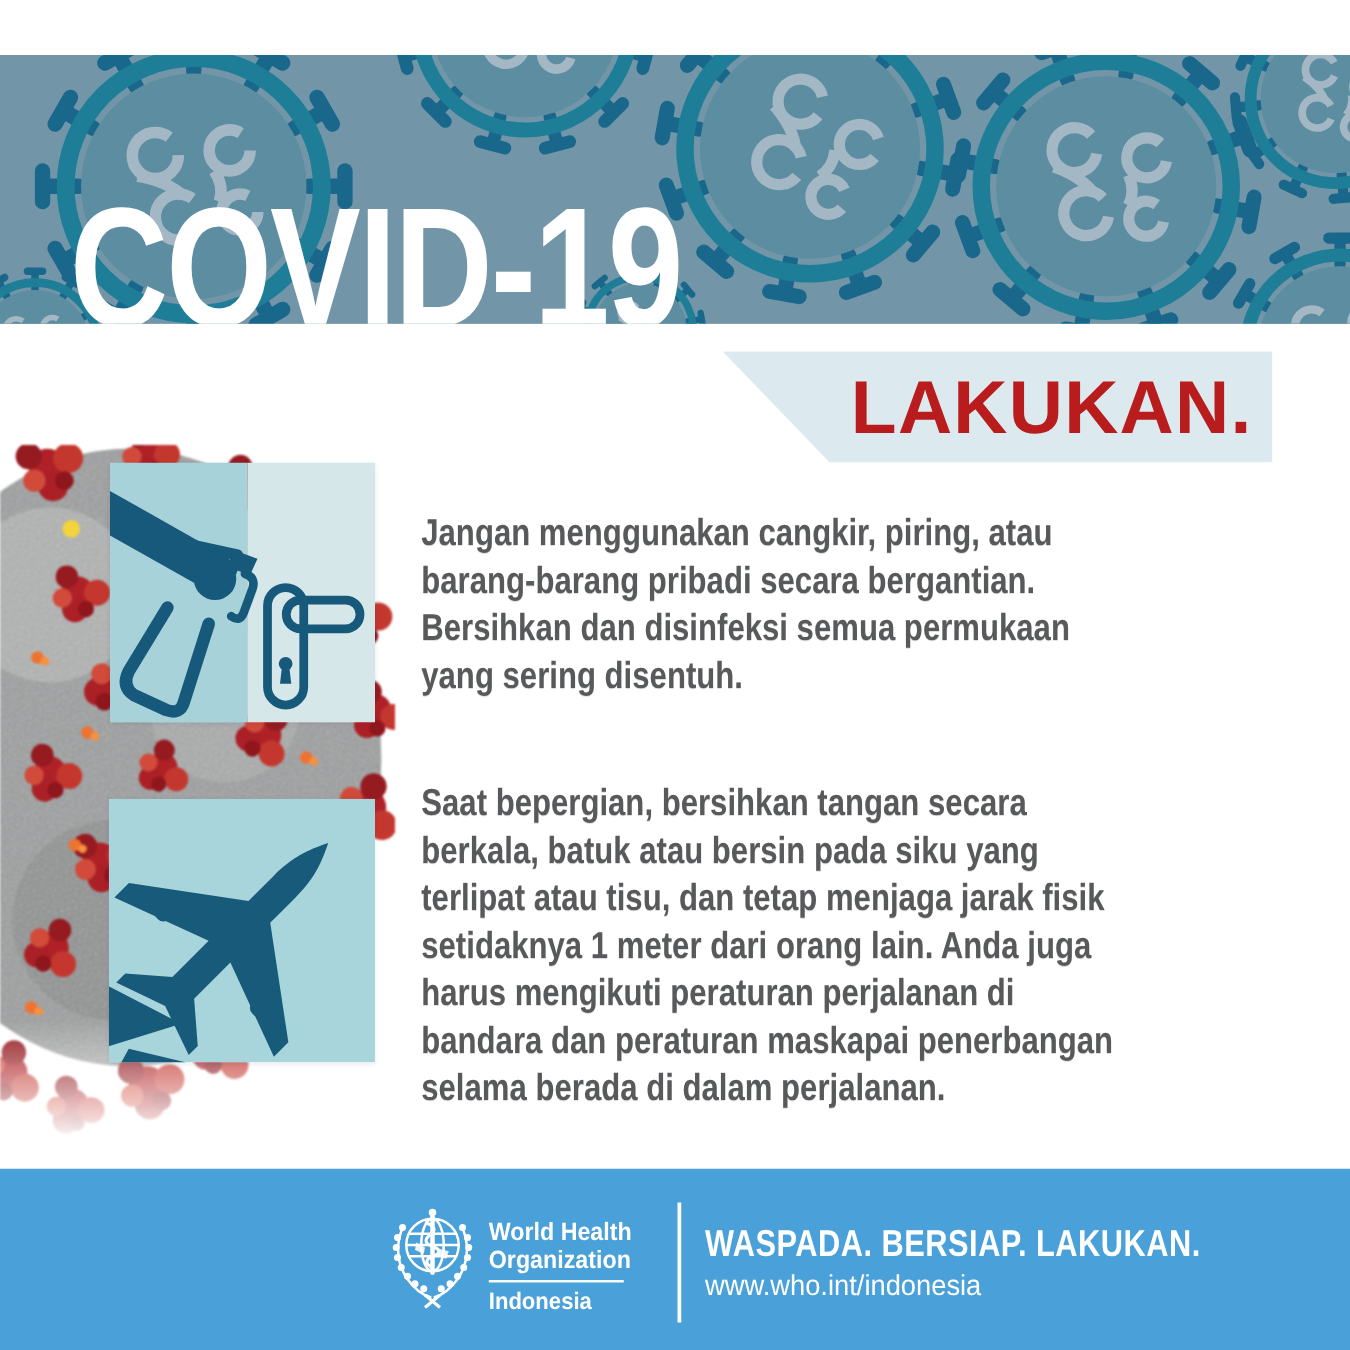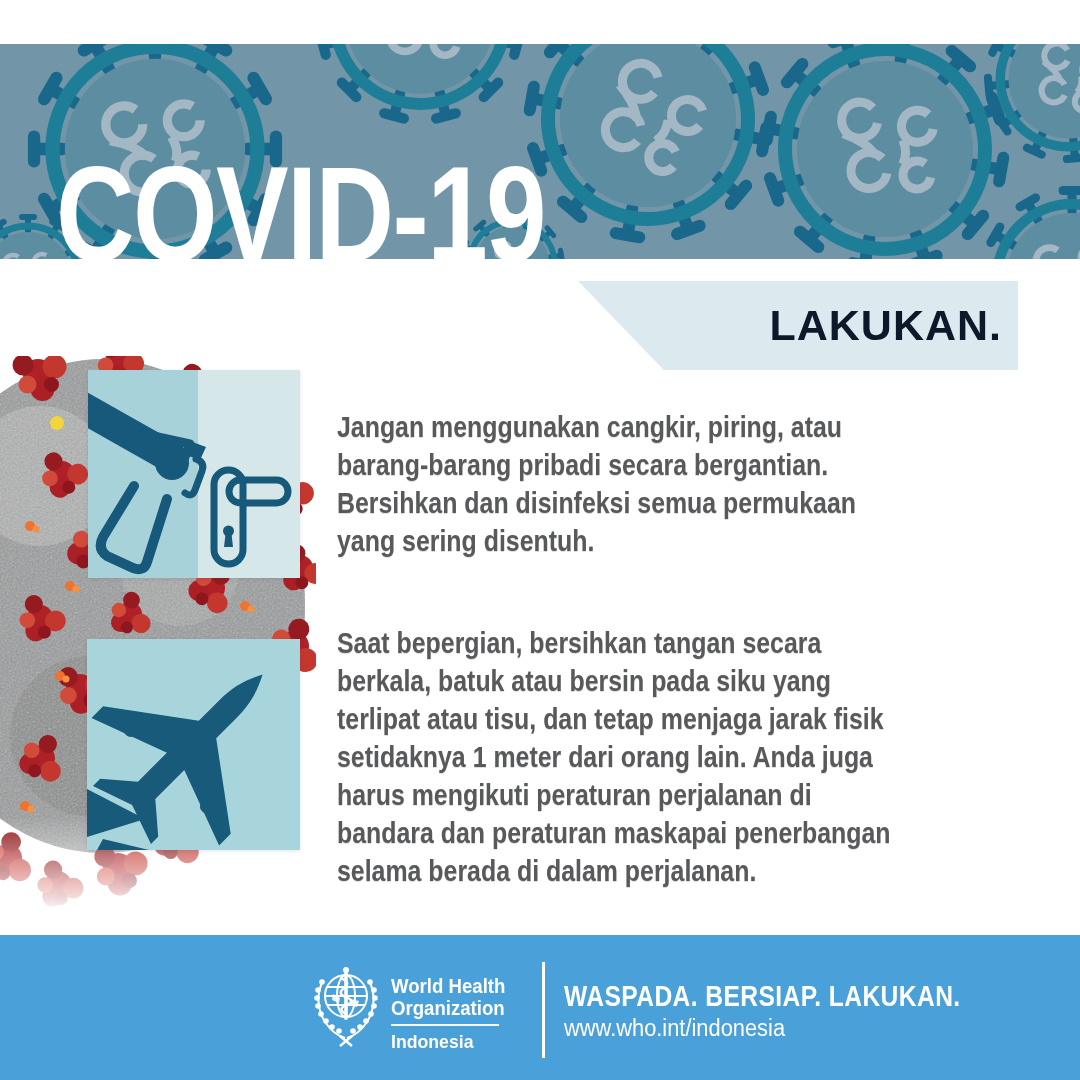--- a/index.html
+++ b/index.html
@@ -17,21 +17,21 @@
   }
 
   
   .do-banner{
     left:578px;top:281px;width:440px;height:89px;background:#dceaf0;
     clip-path:polygon(0 0,100% 0,100% 100%,19.5% 100%);
     filter:drop-shadow(0 3px 4px rgba(40,70,90,.18));
   }
   .do-banner-label{
     position:absolute;right:16px;top:0;line-height:89px;
-    font-size:43px;font-weight:bold;color:#0f172a;letter-spacing:1px;white-space:nowrap;
+    font-size:60px;font-weight:bold;color:#b91c1c;letter-spacing:1px;white-space:nowrap;
   }
 
   
   .virus-photo{left:0;top:356px;filter:blur(.7px);}
   .photo-fade{left:0;top:816px;width:330px;height:120px;
     background:linear-gradient(to bottom,rgba(255,255,255,0),#ffffff 82%);}
   .tile{box-shadow:0 1px 4px rgba(30,60,80,.12);}
   .tile1{left:88px;top:370px;}
   .tile2{left:87px;top:639px;}
 

